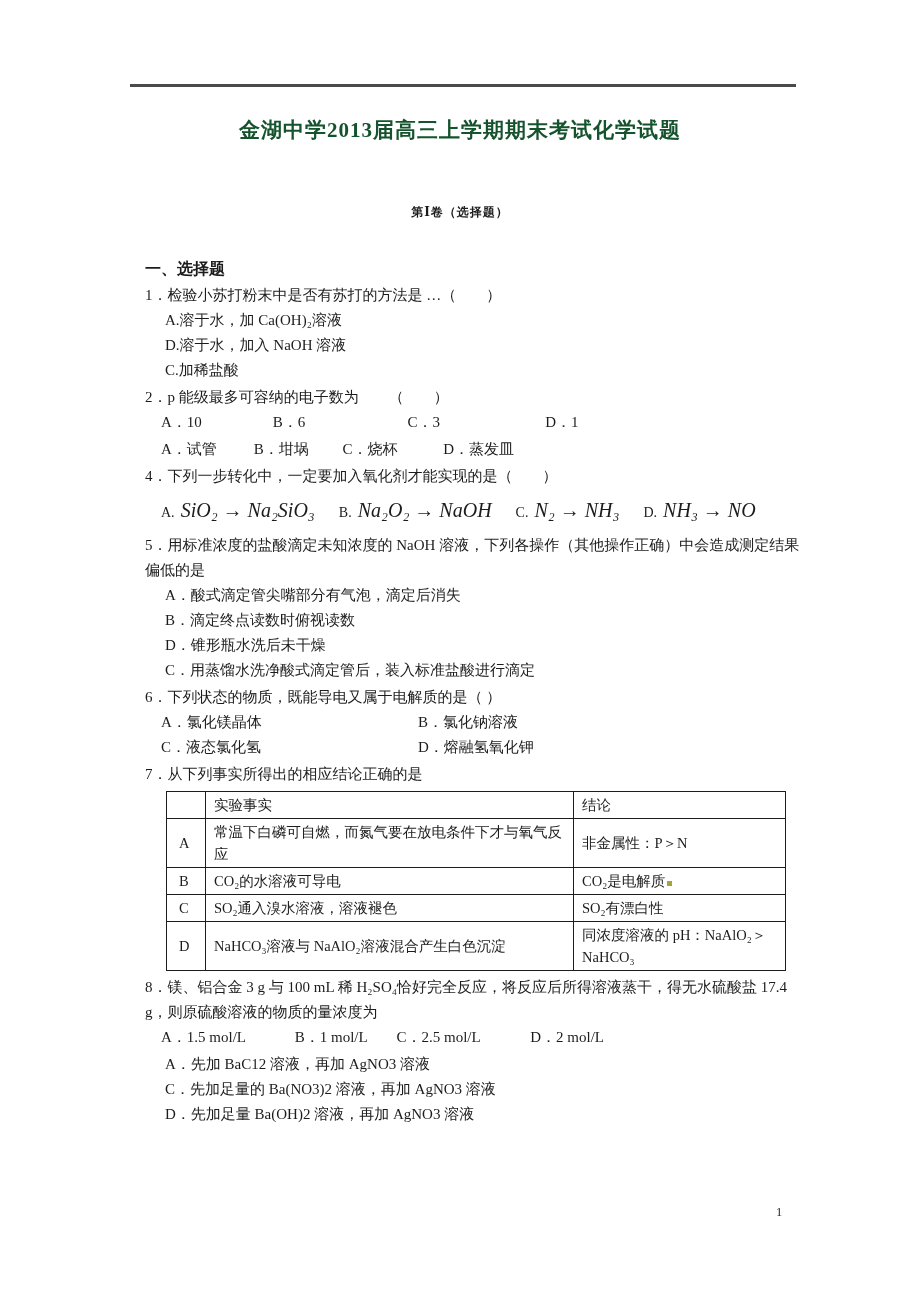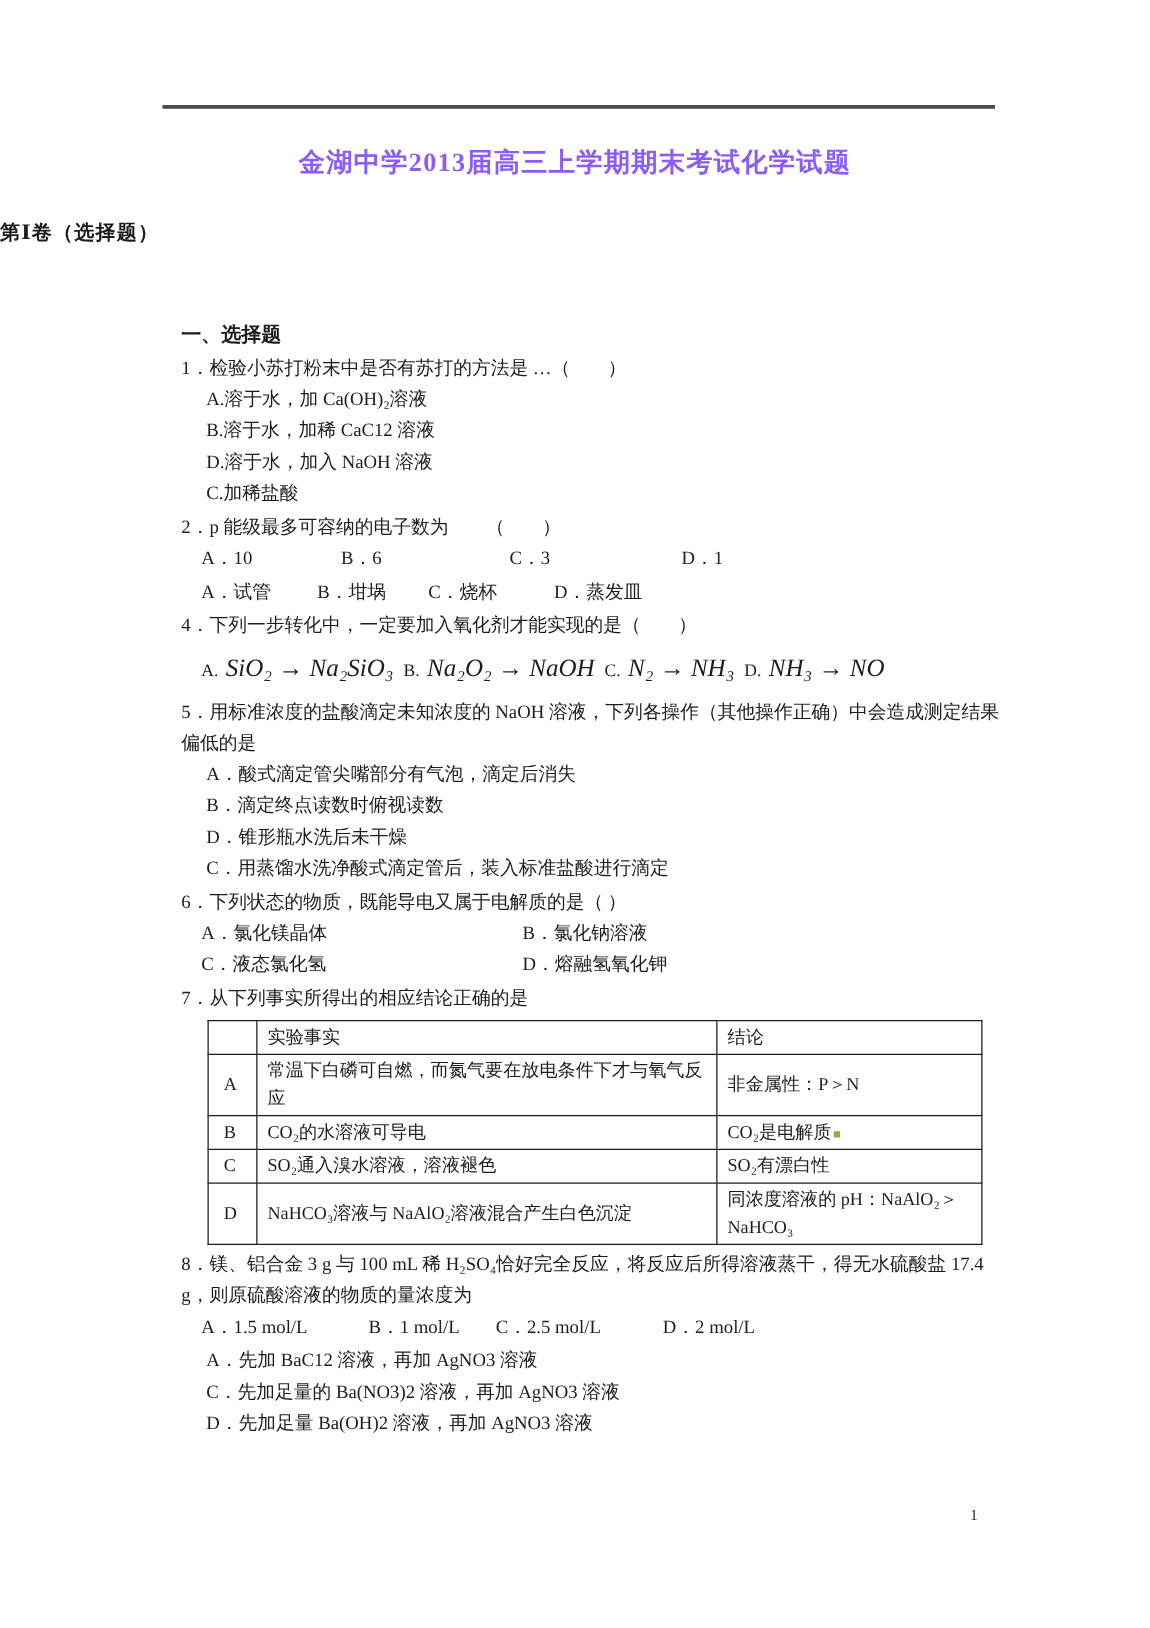--- a/index.html
+++ b/index.html
@@ -14,28 +14,28 @@
     overflow:hidden;
   }
   .header-rule {
     position:absolute; left:130px; top:84px;
     width:666px; height:3px;
     background:#4a4a4a;
   }
   .doc-title {
     position:absolute; top:116px; left:0; width:100%;
     text-align:center;
-    color:#8b5cf6;
+    color:#14532d;
     font-size:21px; font-weight:bold;
     letter-spacing:1px;
   }
   .section-title {
-    position:absolute; top:176px; left:0; width:100%;
-    text-align:left;
-    font-size:16px; font-weight:bold;
+    position:absolute; top:204px; left:0; width:100%;
+    text-align:center;
+    font-size:12px; font-weight:bold;
     letter-spacing:1px;
   }
   .content {
     position:absolute; left:145px; top:256px;
     width:660px;
     line-height:25px;
   }
   .part-heading { font-weight:bold; font-size:16px; }
   .q { margin-top:2px; }
   .stem { display:block; }
@@ -50,21 +50,21 @@
   .q8row .w1 { min-width:130px; }
   .q8row .w2 { min-width:98px; }
   .q8row .w3 { min-width:130px; }
   .grid2 {
     padding-left:16px;
     display:grid;
     grid-template-columns:257px auto;
   }
   .formula-row {
     padding-left:16px;
-    display:flex; align-items:baseline; gap:8px;
+    display:flex; align-items:baseline; gap:24px;
     height:42px; line-height:42px;
     white-space:nowrap;
   }
   .flabel { font-size:14px; margin-right:6px; }
   .formula {
     font-family:"Liberation Serif",serif;
     font-style:italic;
     font-size:20px;
   }
   table.facts {
@@ -105,21 +105,20 @@
 
   <div class="section-title">第Ⅰ卷（选择题）</div>
 
   <div class="content">
 
     <div class="part-heading">一、选择题</div>
 
     <div class="q">
       <span class="stem">1．检验小苏打粉末中是否有苏打的方法是 …（　　）</span>
       <div class="opt-block">A.溶于水，加 Ca(OH)₂溶液</div>
-      <div class="opt-block">B.溶于水，加稀 CaC12 溶液</div>
       <div class="opt-block">D.溶于水，加入 NaOH 溶液</div>
       <div class="opt-block">C.加稀盐酸</div>
     </div>
 
     <div class="q">
       <span class="stem">2．p 能级最多可容纳的电子数为　　（　　）</span>
       <div class="opt-row">
         <span class="w1">A．10</span>
         <span class="w2">B．6</span>
         <span class="w3">C．3</span>

